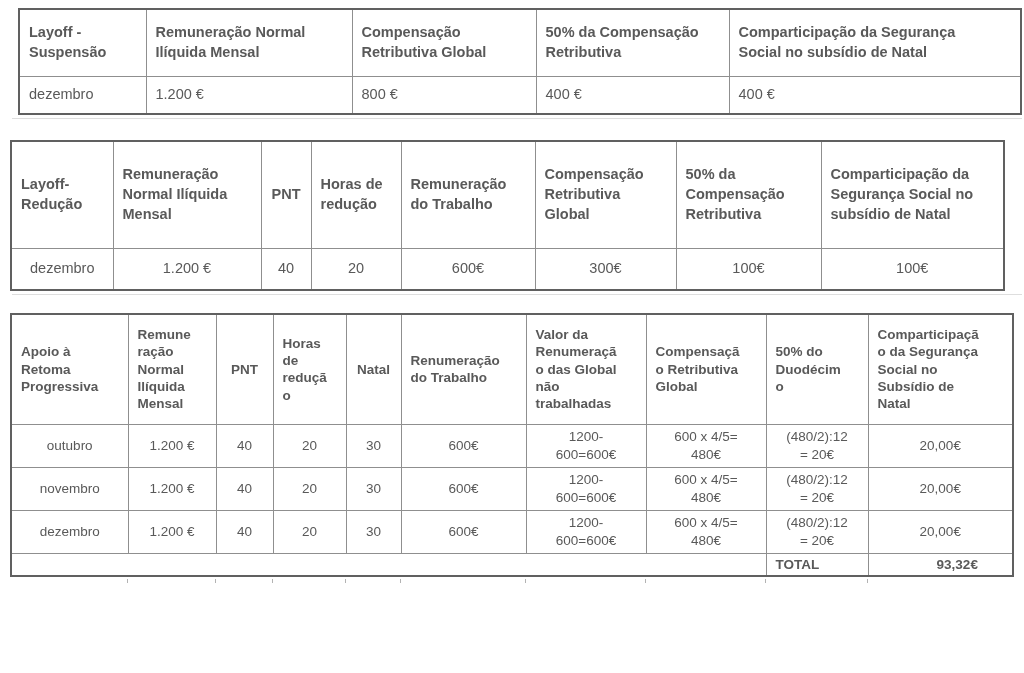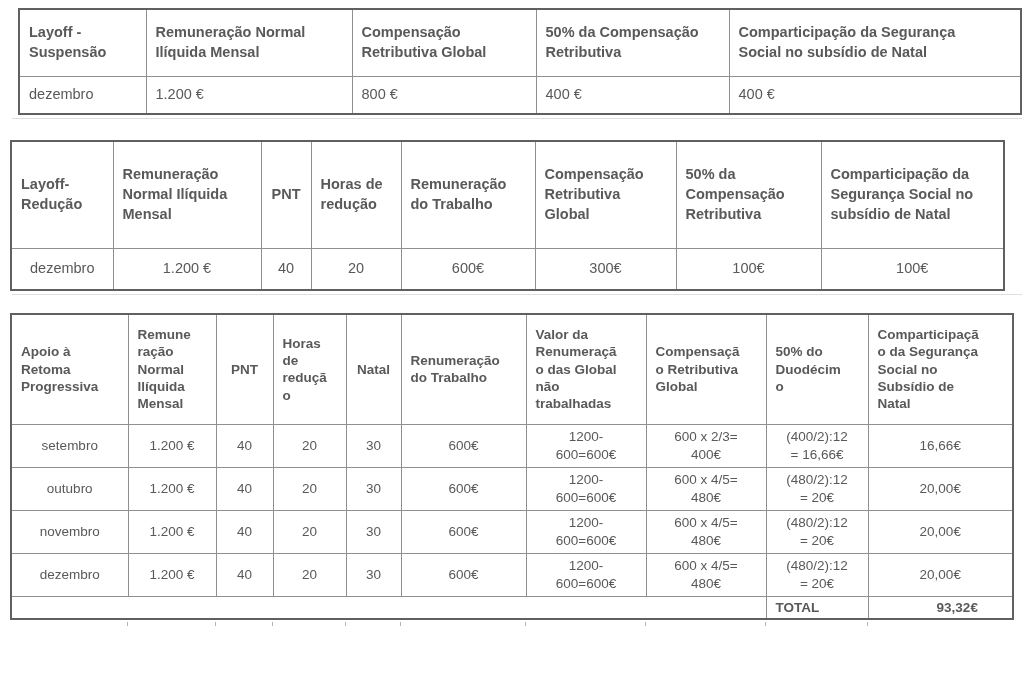--- a/index.html
+++ b/index.html
@@ -179,35 +179,20 @@
       <th>50% do
 Duodécim
 o</th>
       <th>Comparticipaçã
 o da Segurança
 Social no
 Subsídio de
 Natal</th>
     </tr>
     <tr class="drow">
-      <td class="c">setembro</td>
-      <td class="c">1.200 €</td>
-      <td class="c">40</td>
-      <td class="c">20</td>
-      <td class="c">30</td>
-      <td class="c">600€</td>
-      <td class="c">1200-
-600=600€</td>
-      <td class="c">600 x 2/3=
-400€</td>
-      <td class="c">(400/2):12
-= 16,66€</td>
-      <td class="c">16,66€</td>
-    </tr>
-    <tr class="drow">
       <td class="c">outubro</td>
       <td class="c">1.200 €</td>
       <td class="c">40</td>
       <td class="c">20</td>
       <td class="c">30</td>
       <td class="c">600€</td>
       <td class="c">1200-
 600=600€</td>
       <td class="c">600 x 4/5=
 480€</td>

